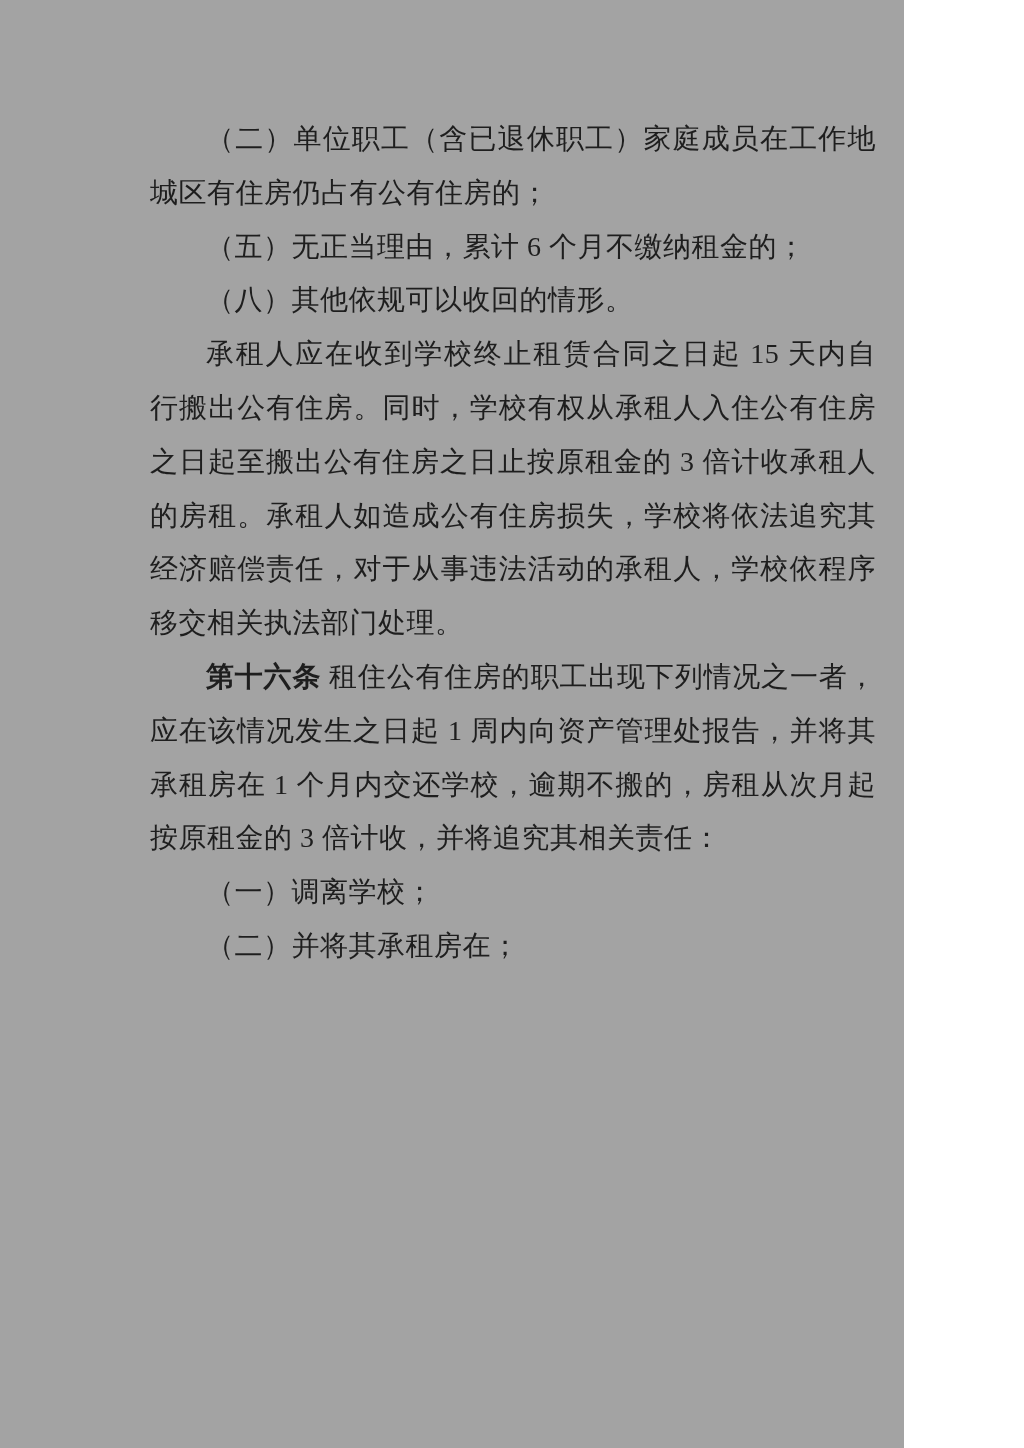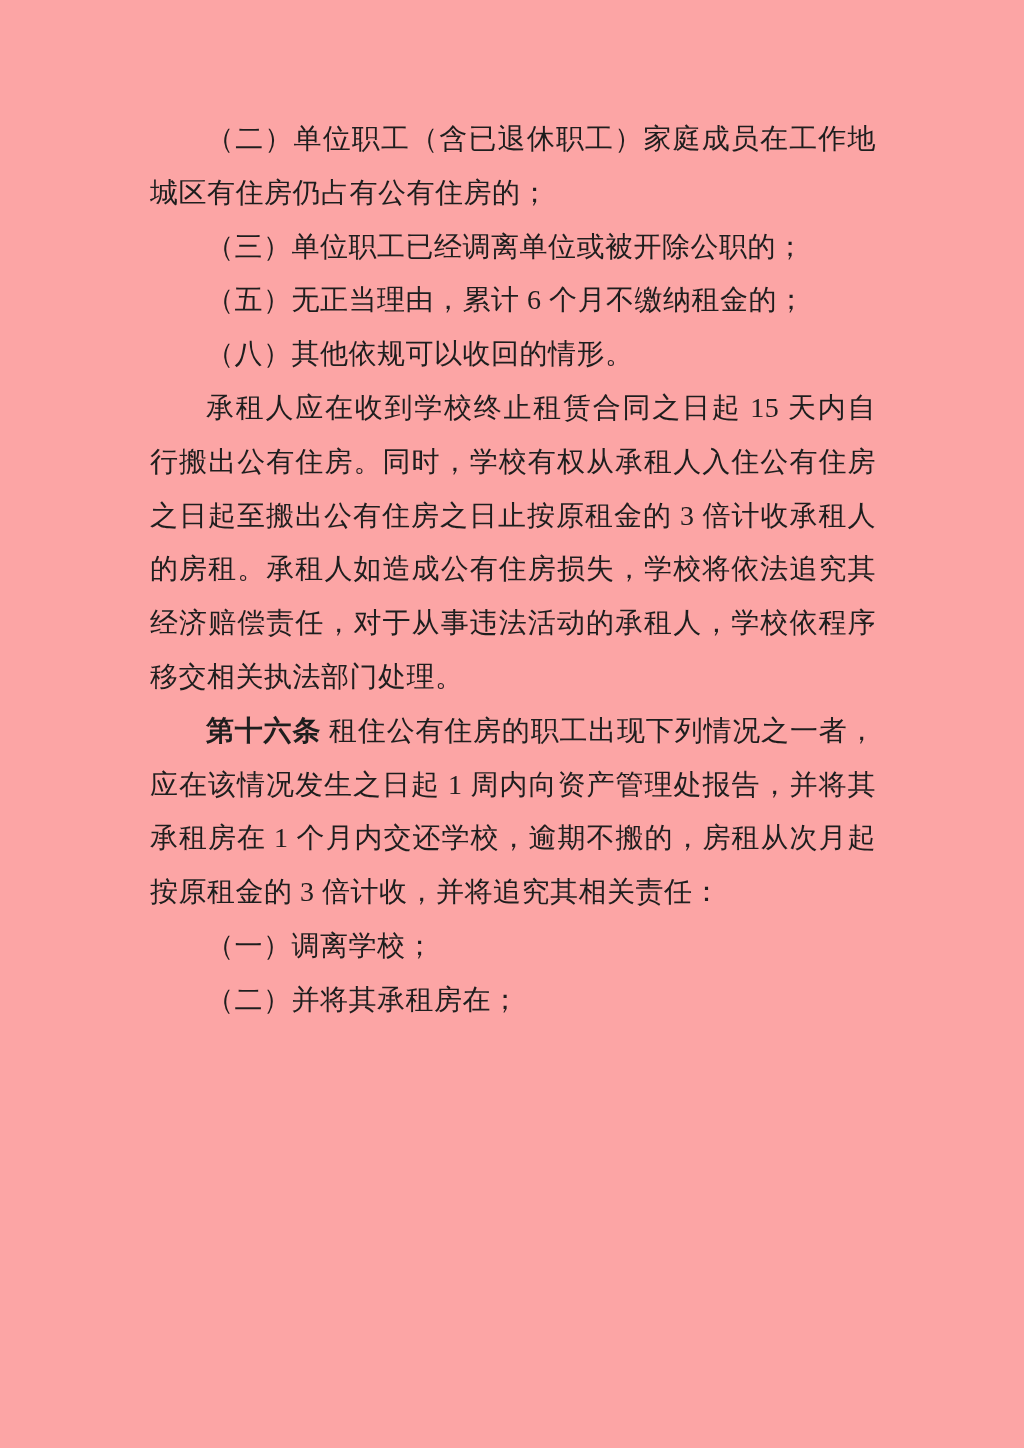--- a/index.html
+++ b/index.html
@@ -2,23 +2,23 @@
 <html><head>
 <meta charset="utf-8">
 <style>
   html, body {
     margin: 0;
     padding: 0;
     background: #ffffff;
   }
   .page {
     position: relative;
-    width: 1024px;
+    width: 904px;
     height: 1448px;
-    background: #fca5a5;
+    background: #a3a3a3;
     overflow: hidden;
   }
   .doc-body {
     position: absolute;
     left: 150px;
     top: 112px;
     width: 726px;
     font-family: "Liberation Serif", serif;
     font-size: 28px;
     line-height: 53.8px;
@@ -36,21 +36,20 @@
   .doc-body b {
     font-weight: 700;
   }
 </style>
 </head>
 <body>
 
 <div class="page">
   <div class="doc-body" id="doc-body">
       <p>（二）单位职工（含已退休职工）家庭成员在工作地城区有住房仍占有公有住房的；</p>
-      <p>（三）单位职工已经调离单位或被开除公职的；</p>
       <p>（五）无正当理由，累计 6 个月不缴纳租金的；</p>
       <p>（八）其他依规可以收回的情形。</p>
       <p>承租人应在收到学校终止租赁合同之日起 15 天内自行搬出公有住房。同时，学校有权从承租人入住公有住房之日起至搬出公有住房之日止按原租金的 3 倍计收承租人的房租。承租人如造成公有住房损失，学校将依法追究其经济赔偿责任，对于从事违法活动的承租人，学校依程序移交相关执法部门处理。</p>
       <p><b>第十六条</b> 租住公有住房的职工出现下列情况之一者，应在该情况发生之日起 1 周内向资产管理处报告，并将其承租房在 1 个月内交还学校，逾期不搬的，房租从次月起按原租金的 3 倍计收，并将追究其相关责任：</p>
       <p>（一）调离学校；</p>
       <p>（二）并将其承租房在；</p>
     </div>
 </div>
 
 </body></html>

